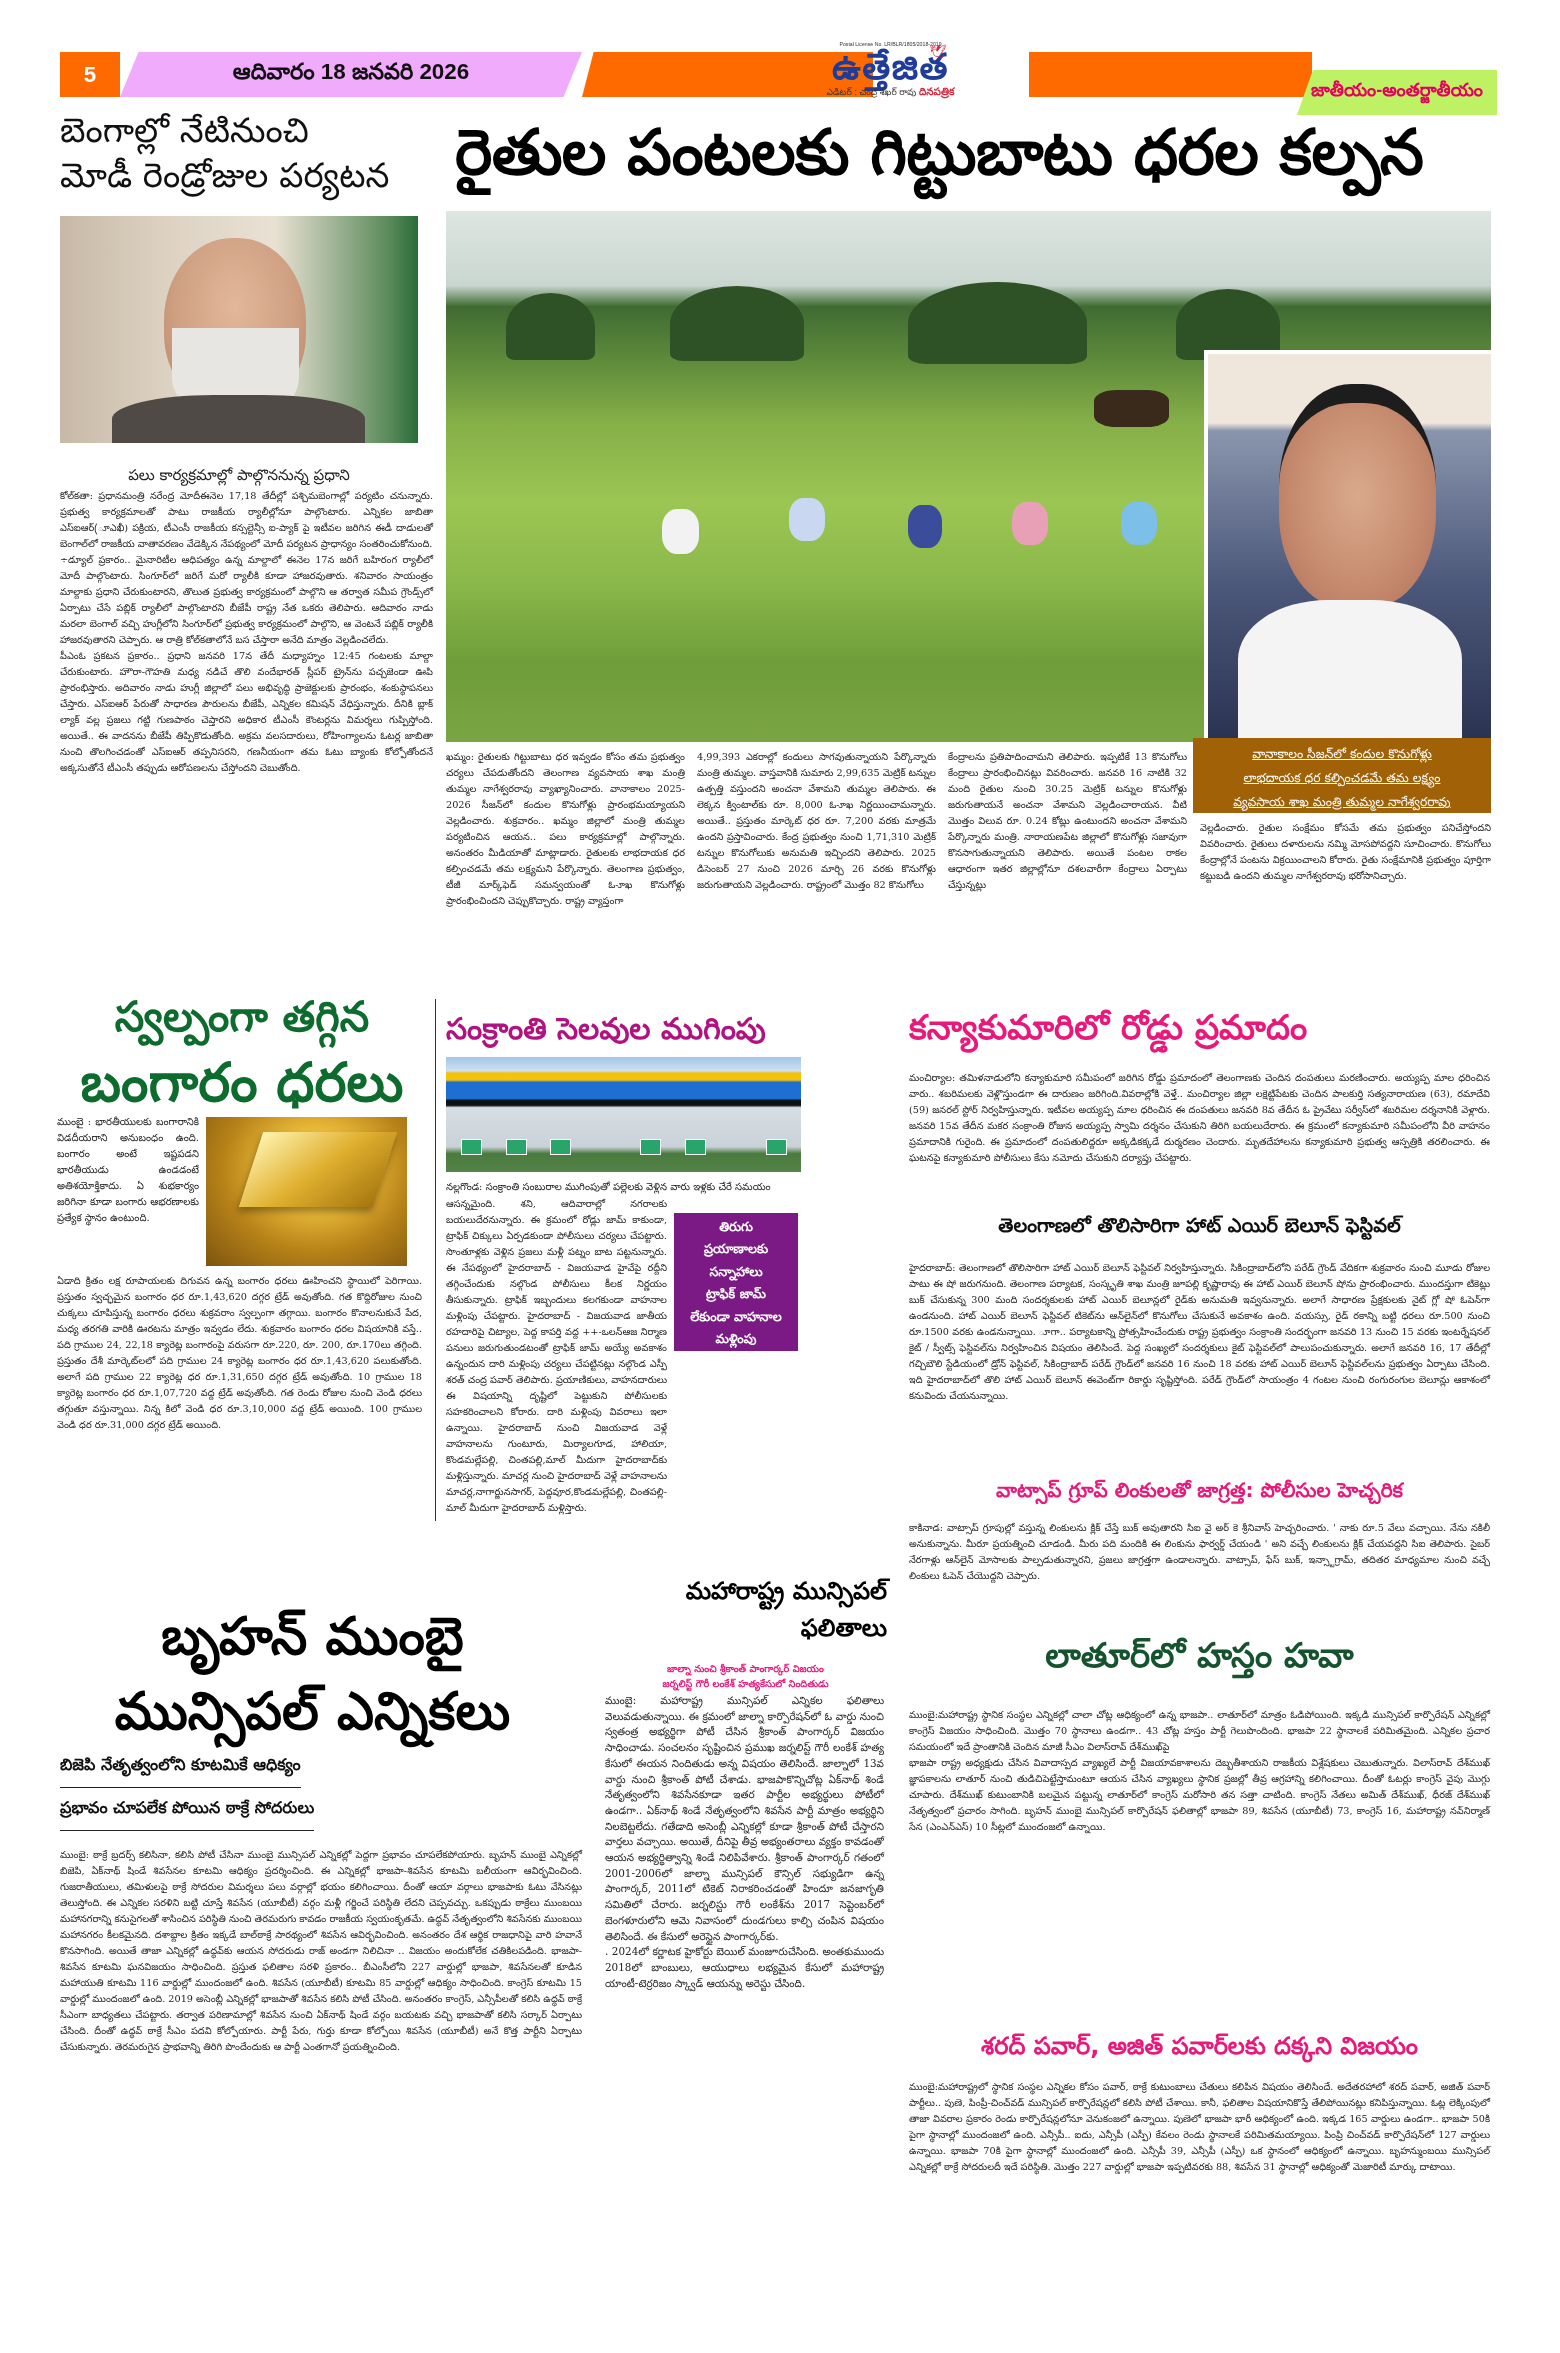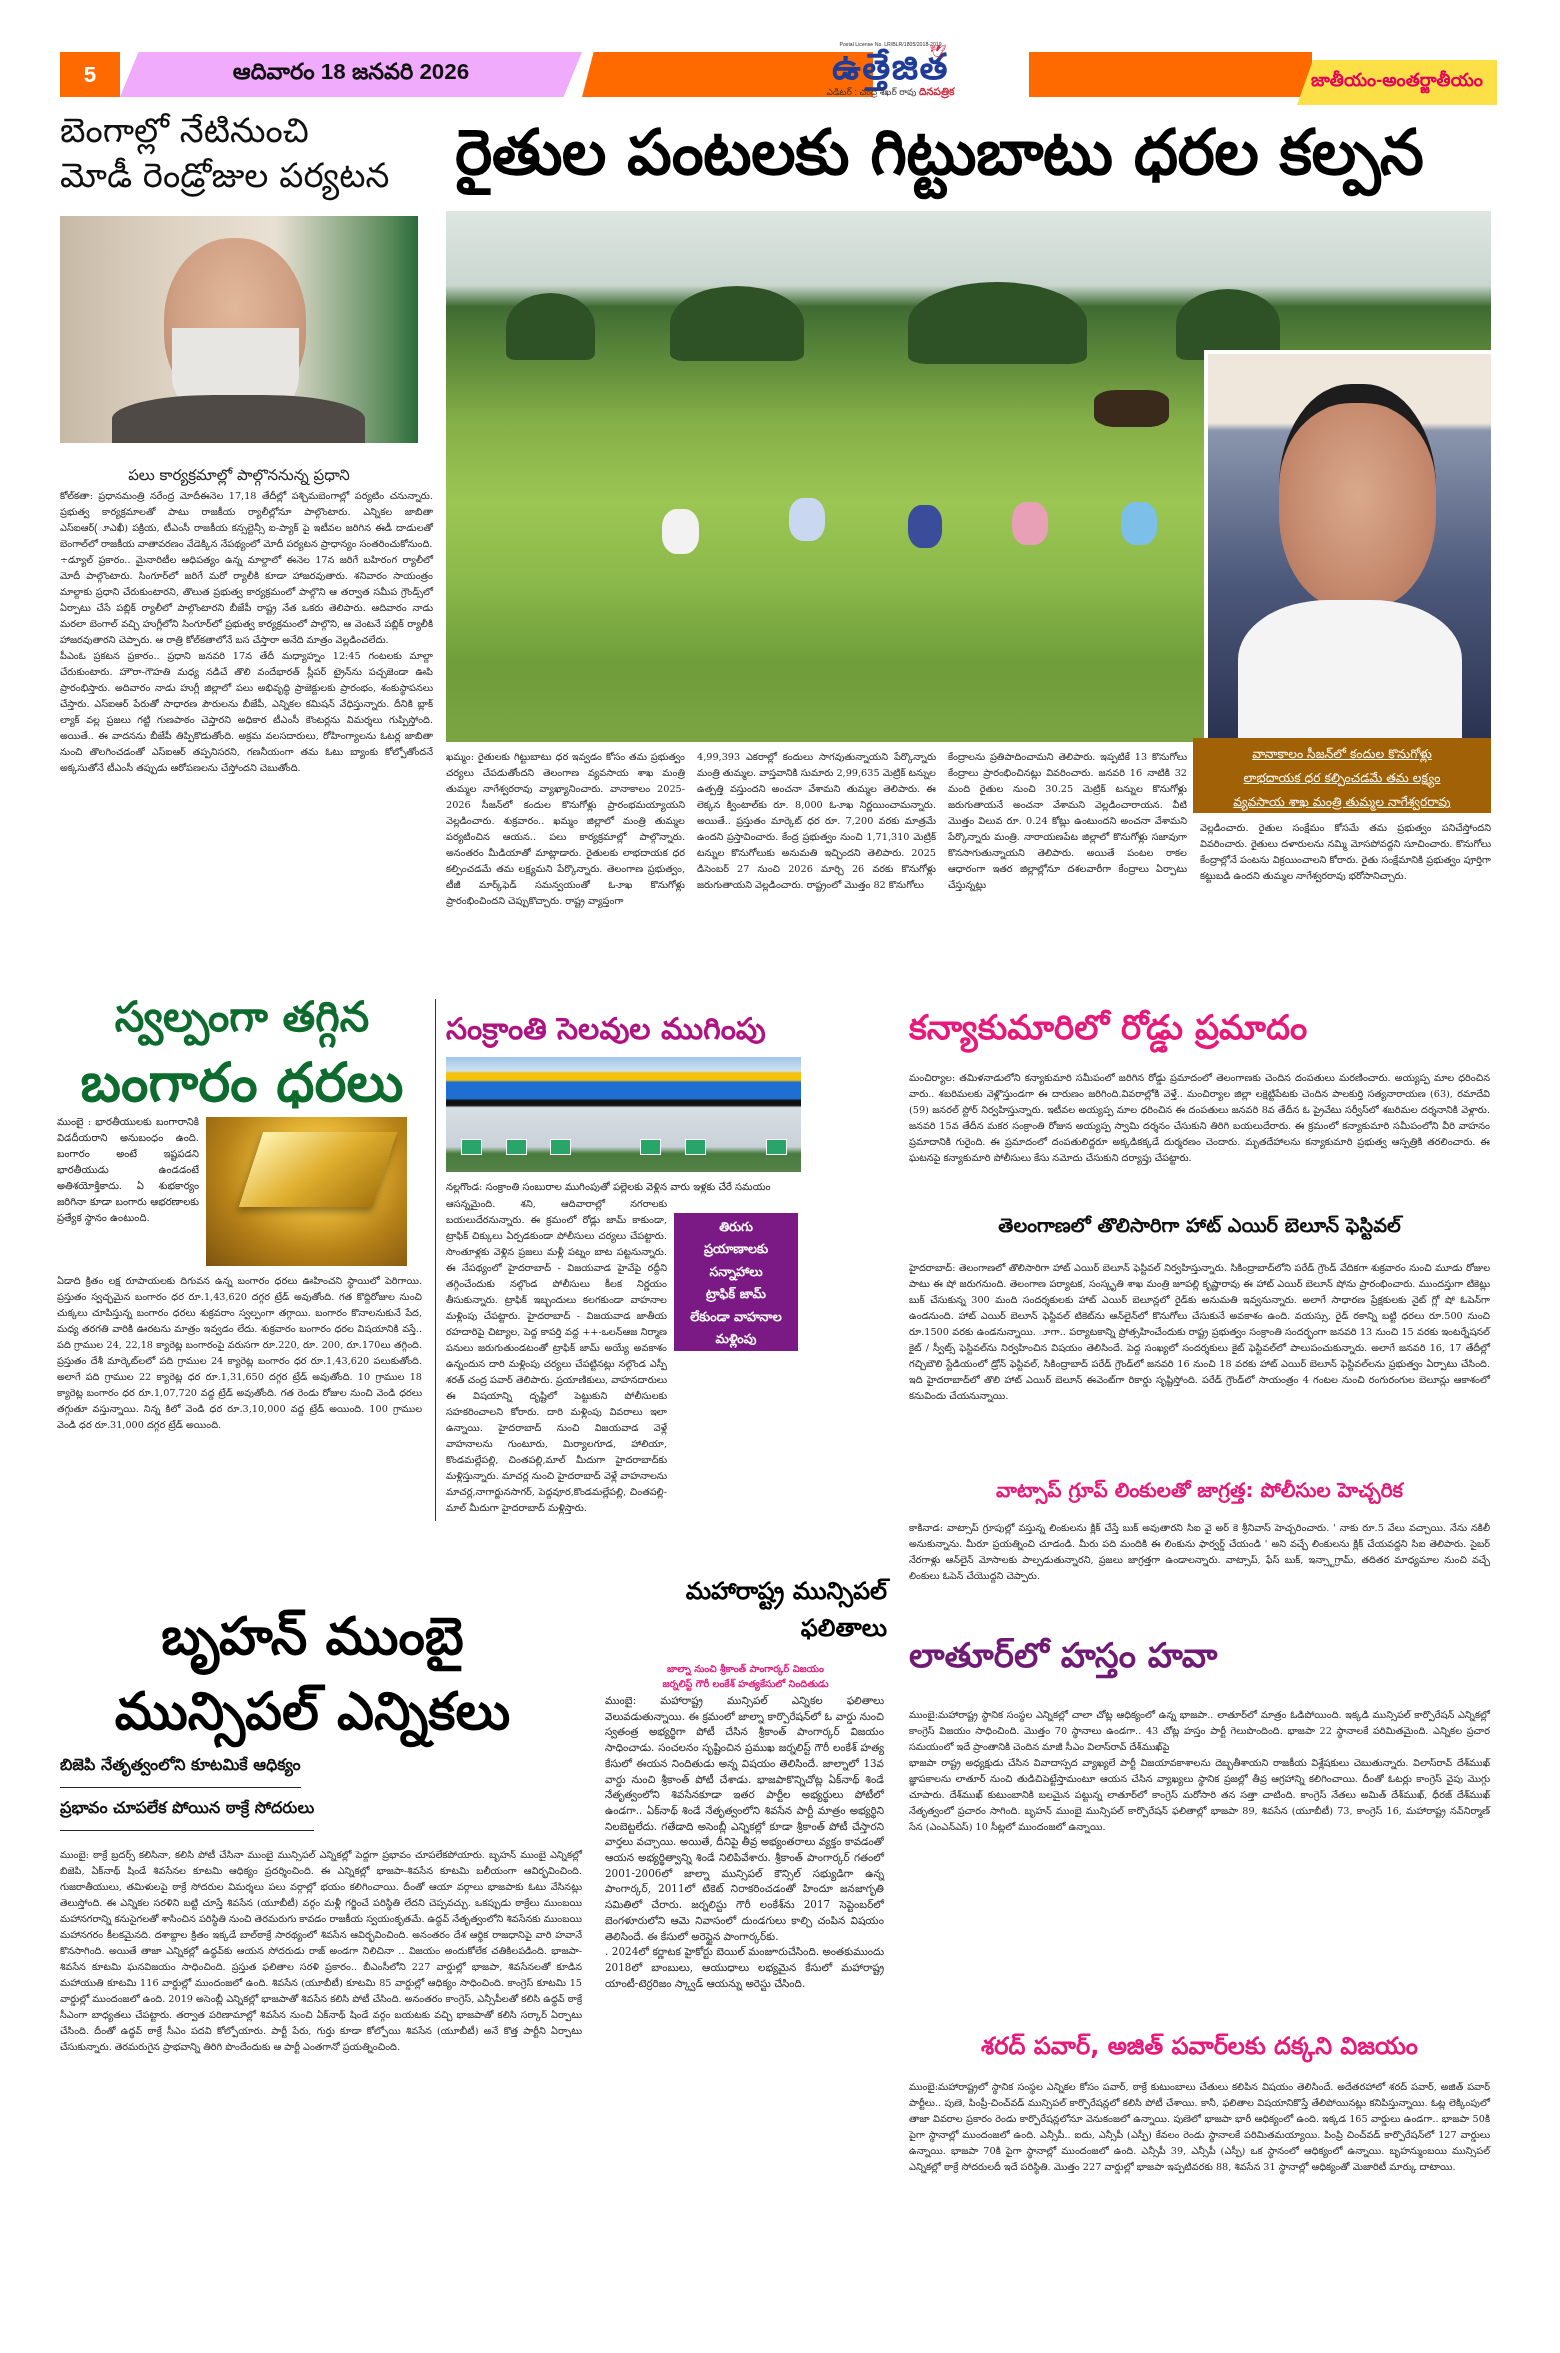--- a/index.html
+++ b/index.html
@@ -4,21 +4,21 @@
 <style>
   *{box-sizing:border-box;margin:0;padding:0}
   body{width:1561px;height:2354px;background:#fff;font-family:"DejaVu Serif",serif;color:#222;position:relative;overflow:hidden}
   .abs{position:absolute}
   
   .mast{left:60px;top:52px;width:1437px;height:45px}
   .mast .num{left:0;top:0;width:60px;height:45px;background:#ff6a00;color:#fff;font:bold 22.4px "Liberation Sans",sans-serif;display:flex;align-items:center;justify-content:center}
   .mast .date{left:60px;top:0;width:462px;height:45px;background:#f0abfc;clip-path:polygon(4% 0,100% 0,96% 100%,0 100%);display:flex;align-items:center;justify-content:center;font:bold 22.4px "Liberation Sans",sans-serif;color:#111}
   .mast .orange1{left:522px;top:0;width:291px;height:45px;background:#ff6a00;clip-path:polygon(4% 0,100% 0,100% 100%,0 100%)}
   .mast .orange2{left:969px;top:0;width:283px;height:45px;background:#ff6a00}
-  .mast .section{left:1237px;top:8px;width:200px;height:45px;background:#fde047;clip-path:polygon(8% 0,100% 0,100% 100%,0 100%);display:flex;align-items:center;justify-content:center;font:bold 18px "Liberation Sans",sans-serif;color:#e6005c}
+  .mast .section{left:1237px;top:18px;width:200px;height:45px;background:#bef264;clip-path:polygon(8% 0,100% 0,100% 100%,0 100%);display:flex;align-items:center;justify-content:center;font:bold 18px "Liberation Sans",sans-serif;color:#e6005c}
   .logo{left:812px;top:41px;width:157px;height:67px;text-align:center}
   .logo .small{font:5.2px "Liberation Sans",sans-serif;color:#333}
   .logo .name{font:bold 36px "Liberation Sans",sans-serif;color:#1f3c98;line-height:39px;letter-spacing:1.5px}
   .logo .sub{font:9px "Liberation Sans",sans-serif;color:#333}
   .logo .sub b{color:#d7263d;font-size:10.4px}
   .logo .dove{position:absolute;right:22.4px;top:3px;color:#d7263d;font-size:13.4px}
   
   h1,h2,h3{font-family:"DejaVu Sans",sans-serif;font-weight:bold}
   .h-main{left:455px;top:112px;width:1043px;font-size:63px;color:#000;line-height:82px;letter-spacing:-0.7px}
   .h-modi{left:60px;top:108px;width:373px;font-size:34px;font-weight:normal;line-height:45px;color:#111}
@@ -47,21 +47,21 @@
   .toll-img{left:446px;top:1057px;width:355px;height:115px;background:linear-gradient(180deg,#9fc6ea 0%,#cfe0ee 12%,#f4c20d 14%,#f4c20d 20%,#1e6fd1 22%,#1e6fd1 36%,#111 38%,#111 42%,#d7dee4 44%,#c9d2d8 78%,#4a7b3e 84%,#55834a 100%)}
   .toll-img .sign{position:absolute;width:21px;height:16.4px;background:#2aa56a;top:82px;border:0.7px solid #fff}
   .purple-box{left:674px;top:1213px;width:124px;height:138px;background:#7b1a84;color:#fff;font-family:"DejaVu Sans",sans-serif;font-weight:bold;font-size:12.7px;line-height:22.4px;text-align:center;padding-top:3px}
   .h-kanya{left:909px;top:999px;width:581px;font-size:34px;color:#e8197a;line-height:57px;text-align:left}
   .h-balloon{left:909px;top:1209px;width:581px;font-size:19.4px;color:#111;line-height:33px;text-align:center}
   .h-whats{left:909px;top:1472px;width:581px;font-size:20px;color:#e8197a;line-height:37px;text-align:center}
   .h-bmc{left:89px;top:1599px;width:447px;font-size:52px;line-height:75px;color:#000;text-align:center}
   .sub-ul{font-family:"DejaVu Sans",sans-serif;font-weight:bold;font-size:16px;border-bottom:1.5px solid #222;display:inline-block;padding-bottom:9px;color:#111}
   .h-maha{left:604px;top:1573px;width:283px;font-size:24px;line-height:37px;color:#000;text-align:right}
   .pink-sub{font-family:"DejaVu Sans",sans-serif;font-weight:bold;font-size:9.7px;color:#e8197a;text-align:center;line-height:15px}
-  .h-latur{left:909px;top:1629px;width:581px;font-size:34px;color:#701a75;line-height:52px;}
+  .h-latur{left:909px;top:1629px;width:581px;font-size:34px;color:#14532d;line-height:52px;text-align:center}
   .h-pawar{left:909px;top:2024px;width:581px;font-size:24px;color:#e8197a;line-height:45px;text-align:center}
 </style>
 </head>
 <body>
 
 <div class="abs mast">
   <div class="abs num">5</div>
   <div class="abs date">ఆదివారం 18 జనవరి 2026</div>
   <div class="abs orange1"></div>
   <div class="abs orange2"></div>

